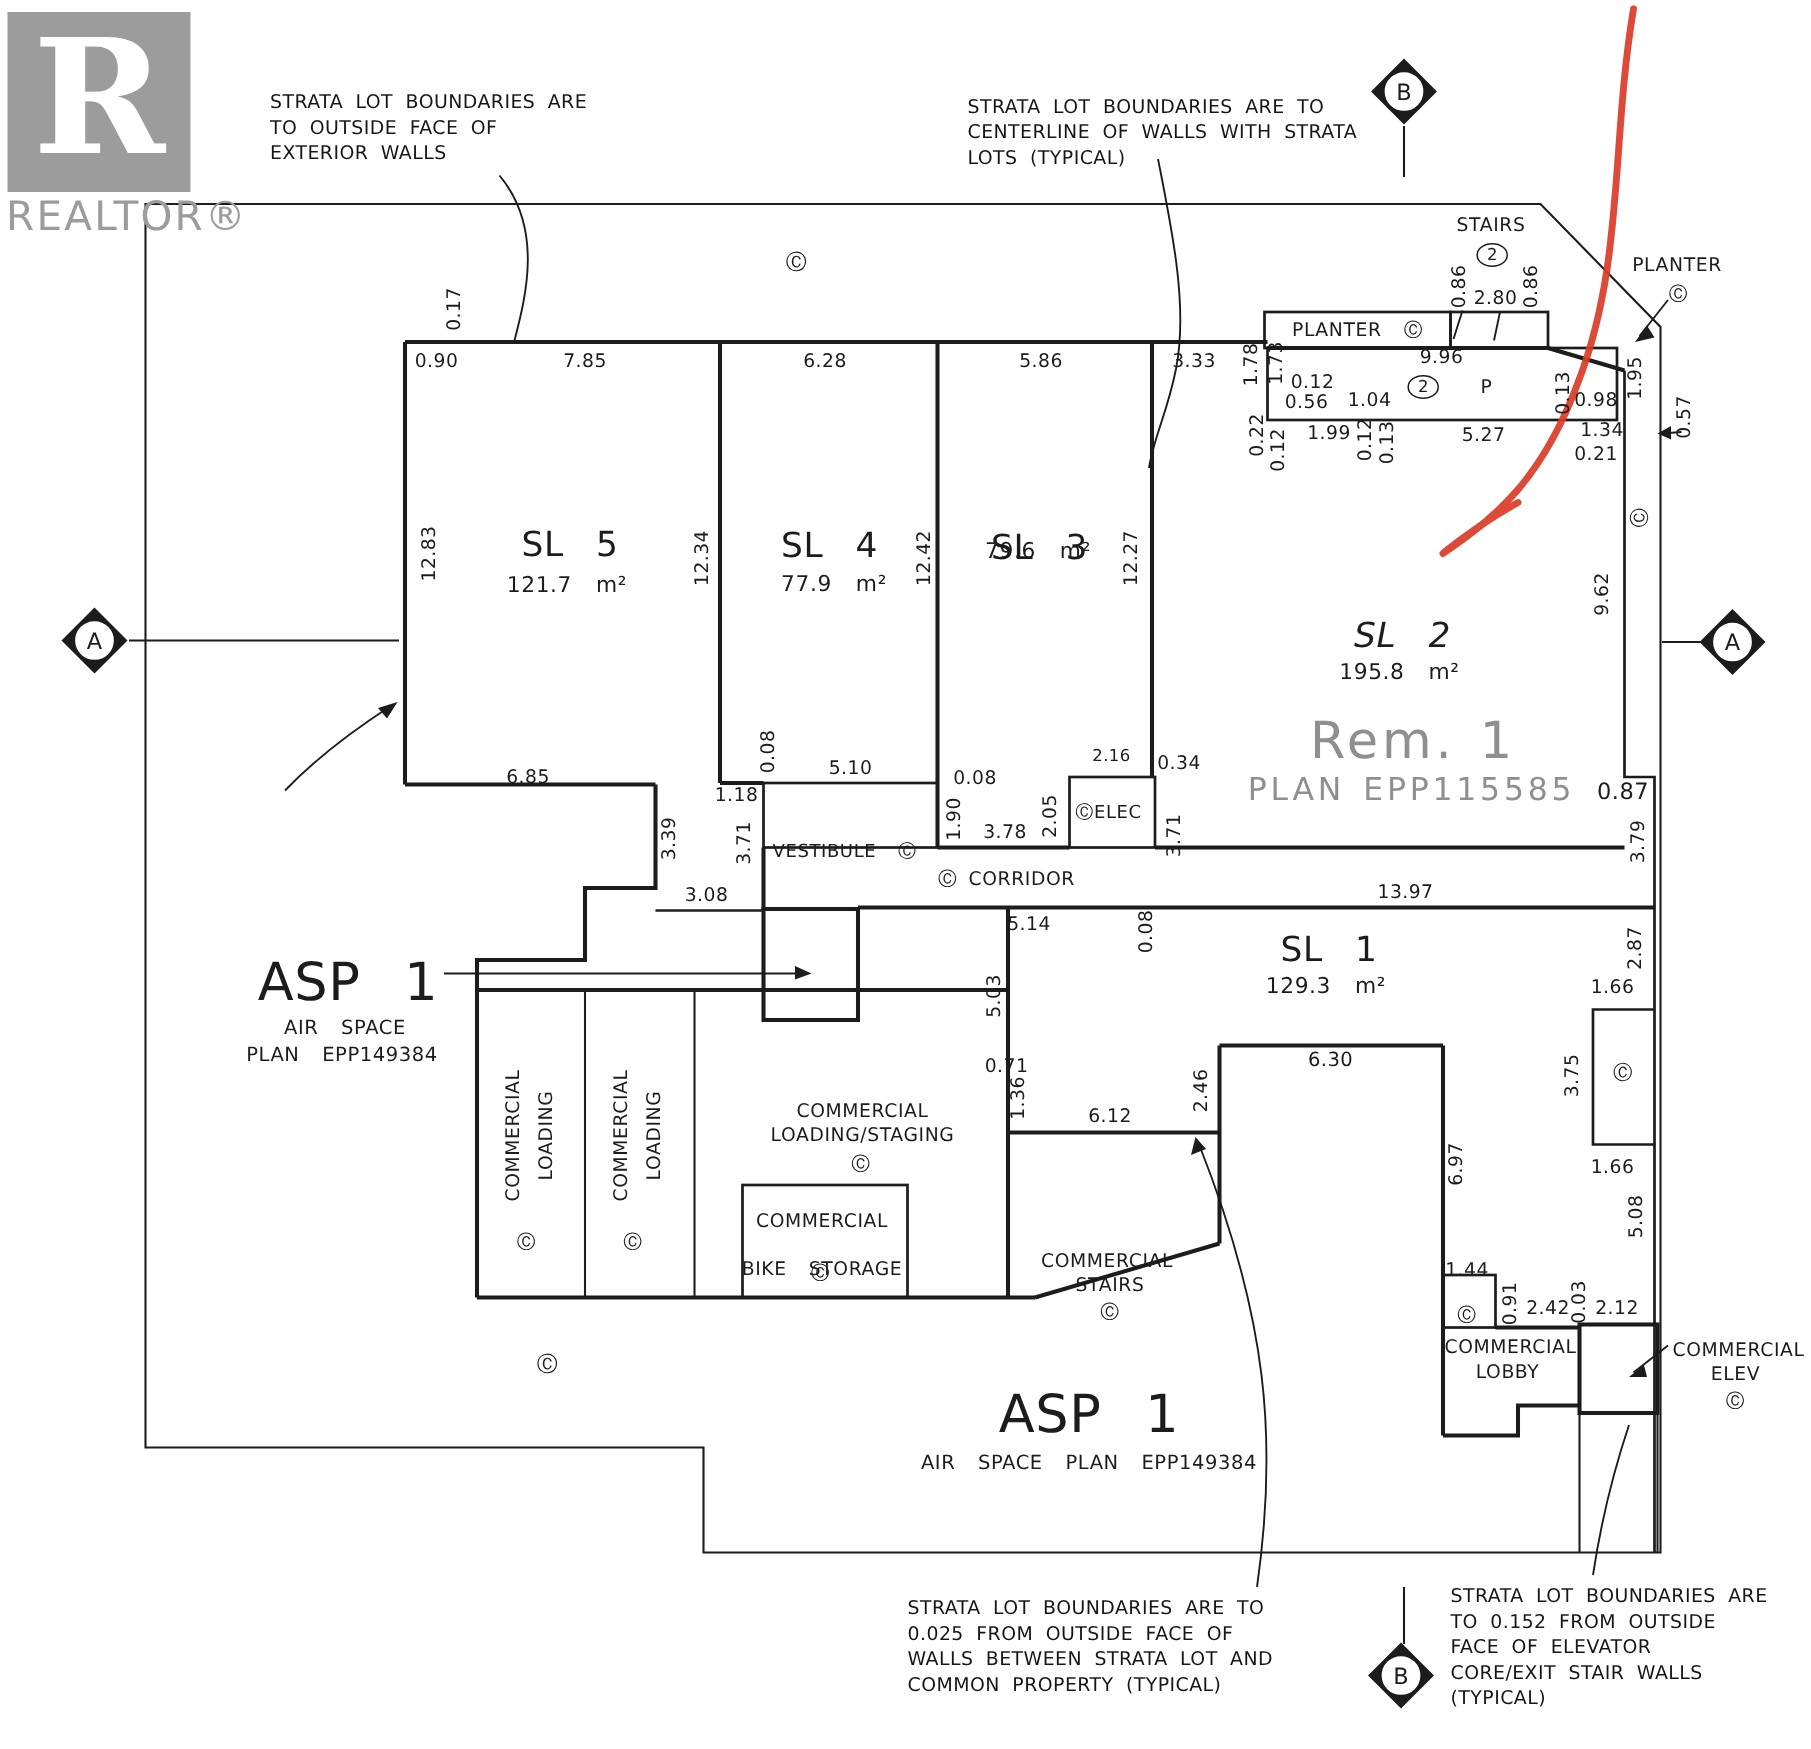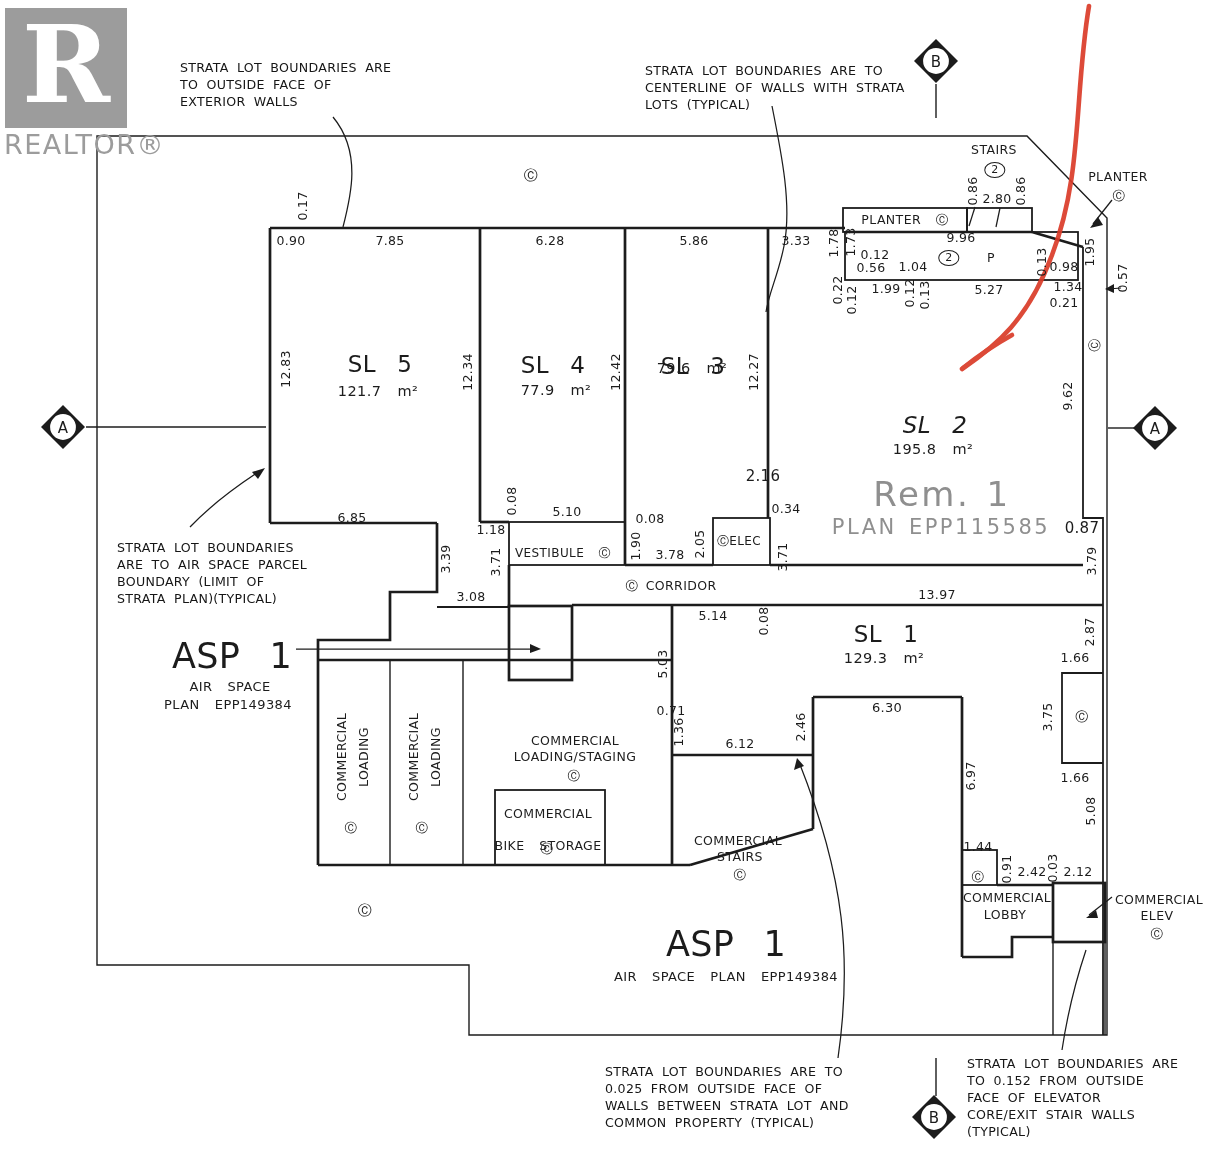--- a/index.html
+++ b/index.html
@@ -117,24 +117,20 @@
     <div class="logo-word">REALTOR®</div>
   </div>
 
   <div id="labels">
       <div class="note" style="left: 180px; top: 60px;">STRATA LOT BOUNDARIES ARE
 TO OUTSIDE FACE OF
 EXTERIOR WALLS</div>
       <div class="note" style="left: 645px; top: 63px;">STRATA LOT BOUNDARIES ARE TO
 CENTERLINE OF WALLS WITH STRATA
 LOTS (TYPICAL)</div>
-      <div class="note" style="left: 117px; top: 540px;">STRATA LOT BOUNDARIES
-ARE TO AIR SPACE PARCEL
-BOUNDARY (LIMIT OF
-STRATA PLAN)(TYPICAL)</div>
       <div class="note" style="left: 605px; top: 1064px;">STRATA LOT BOUNDARIES ARE TO
 0.025 FROM OUTSIDE FACE OF
 WALLS BETWEEN STRATA LOT AND
 COMMON PROPERTY (TYPICAL)</div>
       <div class="note" style="left: 967px; top: 1056px;">STRATA LOT BOUNDARIES ARE
 TO 0.152 FROM OUTSIDE
 FACE OF ELEVATOR
 CORE/EXIT STAIR WALLS
 (TYPICAL)</div>
       <div class="t" style="left: 380px; top: 364px; font-size: 23px; transform: translate(-50%, -50%);">SL  5</div>
@@ -154,21 +150,21 @@
       <div class="t" style="left: 228px; top: 704px; font-size: 13px; transform: translate(-50%, -50%);">PLAN  EPP149384</div>
       <div class="t" style="left: 726px; top: 944px; font-size: 35px; transform: translate(-50%, -50%);">ASP  1</div>
       <div class="t" style="left: 726px; top: 976px; font-size: 13px; transform: translate(-50%, -50%);">AIR  SPACE  PLAN  EPP149384</div>
       <div class="t" style="left: 905px; top: 220px; font-size: 12.5px; transform: translate(-50%, -50%); text-align: center;">PLANTER  Ⓒ</div>
       <div class="t" style="left: 994px; top: 150px; font-size: 12.5px; transform: translate(-50%, -50%);">STAIRS</div>
       <div class="t oval" style="left: 995px; top: 170px; font-size: 11px; transform: translate(-50%, -50%);">2</div>
       <div class="t" style="left: 1118px; top: 177px; font-size: 12.5px; transform: translate(-50%, -50%);">PLANTER</div>
       <div class="t" style="left: 1119px; top: 196px; font-size: 12.5px; transform: translate(-50%, -50%);">Ⓒ</div>
       <div class="t oval" style="left: 949px; top: 258px; font-size: 11px; transform: translate(-50%, -50%);">2</div>
       <div class="t" style="left: 991px; top: 258px; font-size: 12.5px; transform: translate(-50%, -50%);">P</div>
-      <div class="t" style="left: 563px; top: 553px; font-size: 12px; transform: translate(-50%, -50%);">VESTIBULE  Ⓒ</div>
+      <div class="t" style="left: 563px; top: 567px; font-size: 12px; transform: translate(-50%, -50%);">VESTIBULE  Ⓒ</div>
       <div class="t" style="left: 739px; top: 541px; font-size: 12px; transform: translate(-50%, -50%);">ⒸELEC</div>
       <div class="t" style="left: 671px; top: 586px; font-size: 12.5px; transform: translate(-50%, -50%);">Ⓒ CORRIDOR</div>
       <div class="t" style="left: 342px; top: 757px; font-size: 12.5px; transform: translate(-50%, -50%) rotate(-90deg);">COMMERCIAL</div>
       <div class="t" style="left: 364px; top: 757px; font-size: 12.5px; transform: translate(-50%, -50%) rotate(-90deg);">LOADING</div>
       <div class="t" style="left: 351px; top: 828px; font-size: 12.5px; transform: translate(-50%, -50%);">Ⓒ</div>
       <div class="t" style="left: 414px; top: 757px; font-size: 12.5px; transform: translate(-50%, -50%) rotate(-90deg);">COMMERCIAL</div>
       <div class="t" style="left: 436px; top: 757px; font-size: 12.5px; transform: translate(-50%, -50%) rotate(-90deg);">LOADING</div>
       <div class="t" style="left: 422px; top: 828px; font-size: 12.5px; transform: translate(-50%, -50%);">Ⓒ</div>
       <div class="t" style="left: 575px; top: 741px; font-size: 12.5px; transform: translate(-50%, -50%);">COMMERCIAL</div>
       <div class="t" style="left: 575px; top: 757px; font-size: 12.5px; transform: translate(-50%, -50%);">LOADING/STAGING</div>
@@ -222,30 +218,30 @@
       <div class="t dim" style="left: 616px; top: 372px; font-size: 12.5px; transform: translate(-50%, -50%) rotate(-90deg);">12.42</div>
       <div class="t dim" style="left: 754px; top: 372px; font-size: 12.5px; transform: translate(-50%, -50%) rotate(-90deg);">12.27</div>
       <div class="t dim" style="left: 352px; top: 518px; font-size: 12.5px; transform: translate(-50%, -50%);">6.85</div>
       <div class="t dim" style="left: 491px; top: 530px; font-size: 12.5px; transform: translate(-50%, -50%);">1.18</div>
       <div class="t dim" style="left: 512px; top: 501px; font-size: 12.5px; transform: translate(-50%, -50%) rotate(-90deg);">0.08</div>
       <div class="t dim" style="left: 567px; top: 512px; font-size: 12.5px; transform: translate(-50%, -50%);">5.10</div>
       <div class="t dim" style="left: 650px; top: 519px; font-size: 12.5px; transform: translate(-50%, -50%);">0.08</div>
       <div class="t dim" style="left: 636px; top: 546px; font-size: 12.5px; transform: translate(-50%, -50%) rotate(-90deg);">1.90</div>
       <div class="t dim" style="left: 670px; top: 555px; font-size: 12.5px; transform: translate(-50%, -50%);">3.78</div>
       <div class="t dim" style="left: 700px; top: 544px; font-size: 12.5px; transform: translate(-50%, -50%) rotate(-90deg);">2.05</div>
-      <div class="t dim" style="left: 741px; top: 476px; font-size: 15px; transform: translate(-50%, -50%); margin-left: 22px;">2.16</div>
+      <div class="t dim" style="left: 741px; top: 504px; font-size: 11px; transform: translate(-50%, -50%);">2.16</div>
       <div class="t dim" style="left: 786px; top: 509px; font-size: 12.5px; transform: translate(-50%, -50%);">0.34</div>
       <div class="t dim" style="left: 783px; top: 557px; font-size: 12.5px; transform: translate(-50%, -50%) rotate(-90deg);">3.71</div>
       <div class="t dim" style="left: 446px; top: 559px; font-size: 12.5px; transform: translate(-50%, -50%) rotate(-90deg);">3.39</div>
       <div class="t dim" style="left: 496px; top: 562px; font-size: 12.5px; transform: translate(-50%, -50%) rotate(-90deg);">3.71</div>
       <div class="t dim" style="left: 471px; top: 597px; font-size: 12.5px; transform: translate(-50%, -50%);">3.08</div>
       <div class="t dim" style="left: 937px; top: 595px; font-size: 12.5px; transform: translate(-50%, -50%);">13.97</div>
       <div class="t dim" style="left: 1082px; top: 528px; font-size: 15px; transform: translate(-50%, -50%);">0.87</div>
       <div class="t dim" style="left: 1092px; top: 561px; font-size: 12.5px; transform: translate(-50%, -50%) rotate(-90deg);">3.79</div>
-      <div class="t dim" style="left: 713px; top: 616px; font-size: 12.5px; transform: translate(-50%, -50%);">5.14</div>
+      <div class="t dim" style="left: 686px; top: 616px; font-size: 12.5px; transform: translate(-50%, -50%);">5.14</div>
       <div class="t dim" style="left: 764px; top: 621px; font-size: 12.5px; transform: translate(-50%, -50%) rotate(-90deg);">0.08</div>
       <div class="t dim" style="left: 663px; top: 664px; font-size: 12.5px; transform: translate(-50%, -50%) rotate(-90deg);">5.03</div>
       <div class="t dim" style="left: 671px; top: 711px; font-size: 12.5px; transform: translate(-50%, -50%);">0.71</div>
       <div class="t dim" style="left: 679px; top: 732px; font-size: 12.5px; transform: translate(-50%, -50%) rotate(-90deg);">1.36</div>
       <div class="t dim" style="left: 740px; top: 744px; font-size: 12.5px; transform: translate(-50%, -50%);">6.12</div>
       <div class="t dim" style="left: 801px; top: 727px; font-size: 12.5px; transform: translate(-50%, -50%) rotate(-90deg);">2.46</div>
       <div class="t dim" style="left: 887px; top: 707px; font-size: 13px; transform: translate(-50%, -50%);">6.30</div>
       <div class="t dim" style="left: 1090px; top: 632px; font-size: 12.5px; transform: translate(-50%, -50%) rotate(-90deg);">2.87</div>
       <div class="t dim" style="left: 1075px; top: 658px; font-size: 12.5px; transform: translate(-50%, -50%);">1.66</div>
       <div class="t dim" style="left: 1048px; top: 717px; font-size: 12.5px; transform: translate(-50%, -50%) rotate(-90deg);">3.75</div>

